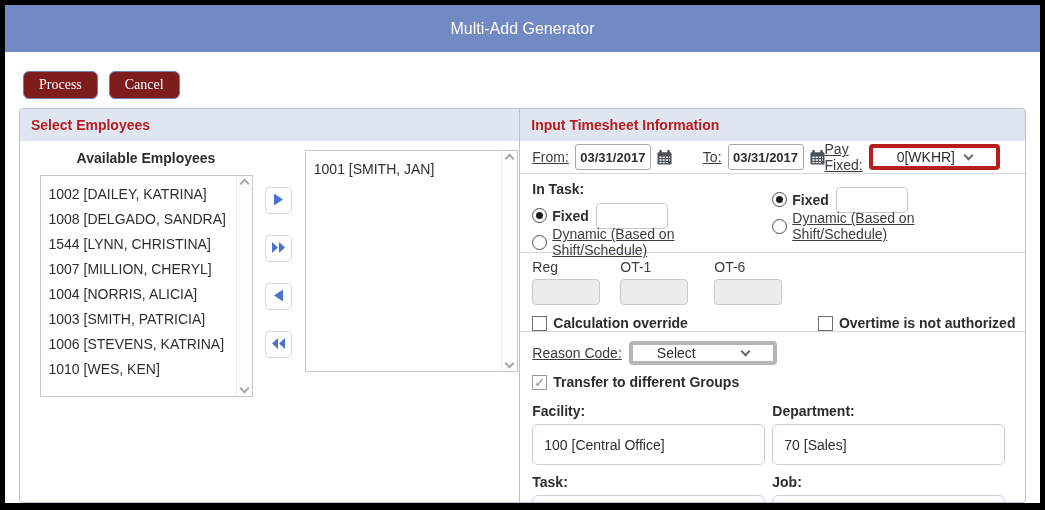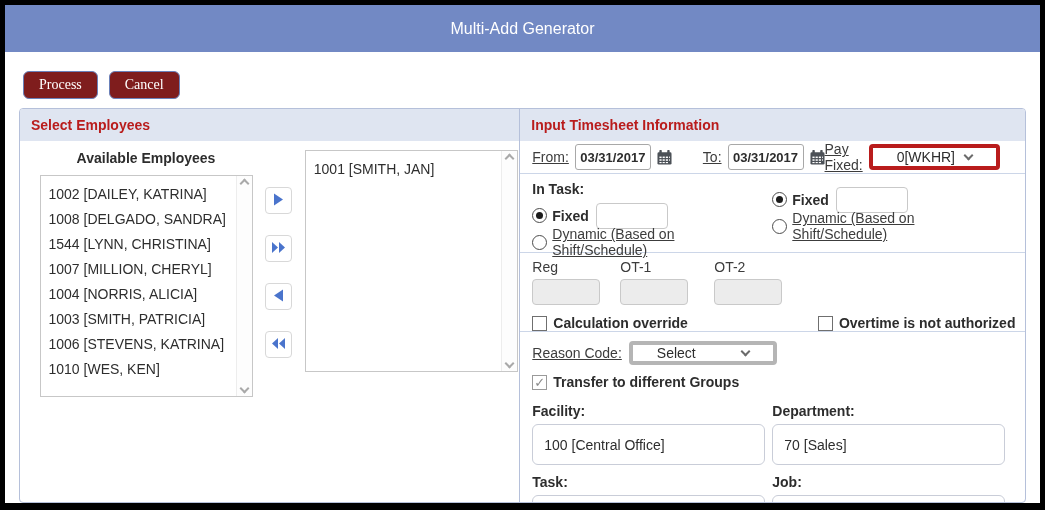--- a/index.html
+++ b/index.html
@@ -260,21 +260,21 @@
             <span class="radio"></span>
             <span class="lbl">Dynamic (Based on Shift/Schedule)</span>
           </div>
         </div>
       </div>
 
       <div class="sec sec-hours">
         <div class="hours-labels">
           <span>Reg</span>
           <span>OT-1</span>
-          <span>OT-2</span>
+          <span>OT-6</span>
         </div>
         <div class="hours-inputs">
           <input class="hour-input" disabled="" value="" style="">
           <input class="hour-input" disabled="" value="" style="">
           <input class="hour-input" disabled="" value="" style="">
         </div>
         <div class="check-row">
           <span class="cb"></span>
           <span class="blbl">Calculation override</span>
           <span class="gap-to-col2"></span>

